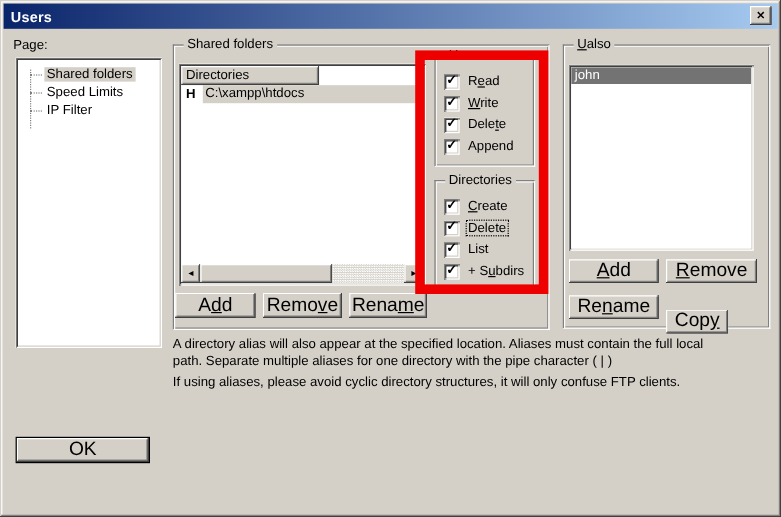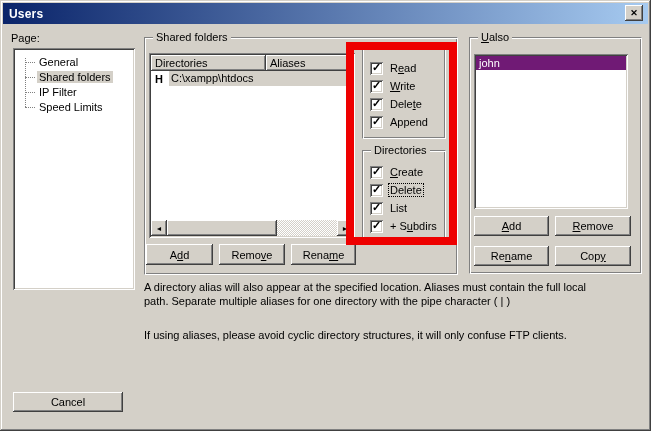--- a/index.html
+++ b/index.html
@@ -26,21 +26,21 @@
   }
   .sunken { background:#ffffff;
     box-shadow: inset 1px 1px #808080, inset -1px -1px #ffffff, inset 2px 2px #404040, inset -2px -2px #d4d0c8; }
   .groupbox {
     position:absolute; border:1px solid;
     border-color:#808080 #ffffff #ffffff #808080;
     box-shadow: inset 1px 1px #ffffff, inset -1px -1px #808080;
   }
   .legend { position:absolute; top:-7px; left:8px; background:#d4d0c8; padding:0 3px; line-height:13px; white-space:nowrap; }
   .mn { text-decoration:underline; }
-  .btn { display:flex; align-items:center; justify-content:center; position:absolute; font-size:11px; white-space:nowrap; cursor:default; }
+  .btn { display:flex; align-items:center; justify-content:center; position:absolute; font-size:16px; white-space:nowrap; cursor:default; }
   .btn.default { border:1px solid #000000; }
   
   .page-label { position:absolute; left:11px; top:32px;text-align:center; }
   .tree { position:absolute; left:13px; top:48px; width:122px; height:242px; }
   .tree-inner { position:relative; padding-top:7px; height:100%; }
   .tree-vline { position:absolute; left:12px; top:10px; height:49px; border-left:1px dotted #808080; }
   .tree-item { position:relative; height:15px; line-height:15px; padding-left:24px; white-space:nowrap; }
   .tree-stub { position:absolute; left:12px; top:7px; width:10px; border-top:1px dotted #808080; }
   .tree-item .lbl { padding:0 2px; }
   .tree-item.selected .lbl { background:#d4d0c8; }
@@ -64,75 +64,68 @@
   .cb-row { display:flex; align-items:center; height:18px; padding-left:7px; }
   .checkbox { width:13px; height:13px; background:#fff; flex:0 0 13px;
     box-shadow: inset 1px 1px #808080, inset -1px -1px #ffffff, inset 2px 2px #404040, inset -2px -2px #d4d0c8;
     display:flex; align-items:center; justify-content:center; }
   .check-glyph { font-size:11px; font-weight:bold; line-height:1; margin-top:-1px; }
   .cb-label { margin-left:6px; white-space:nowrap; padding:0 1px; }
   .cb-label.focused { outline:1px dotted #000; }
   
   .userlist { position:absolute; left:4px; top:16px; width:154px; height:155px; }
   .ul-inner { position:absolute; left:2px; top:2px; right:2px; bottom:2px; background:#fff; overflow:hidden; }
-  .user-row { height:14px; line-height:14px; background:#701a75; color:#ffffff; padding-left:3px; }
+  .user-row { height:14px; line-height:14px; background:#737373; color:#ffffff; padding-left:3px; }
   
   .notes { position:absolute; left:144px; top:280px; width:505px; line-height:14px; }
-  .notes .para2 { margin-top:20px; }
+  .notes .para2 { margin-top:4px; }
   
   .red-rect { position:absolute; left:346px; top:42px; width:111px; height:203px;
     border:8px solid #ee0000; box-sizing:border-box; z-index:10; pointer-events:none; }
 </style>
 </head>
 <body>
 
 <div class="dialog">
 
   <div class="titlebar">
     <span class="title-text">Users</span>
   </div>
   <div class="close-btn">
     <span>✕</span>
   </div>
 
   <div class="page-label">Page:</div>
   <div class="tree sunken">
     <div class="tree-inner">
       <div class="tree-vline"></div>
-      <div class="tree-item">
-        <span class="tree-stub"></span>
-        <span class="lbl">General</span>
-      </div>
       <div class="tree-item selected">
         <span class="tree-stub"></span>
         <span class="lbl">Shared folders</span>
       </div>
       <div class="tree-item">
         <span class="tree-stub"></span>
-        <span class="lbl">IP Filter</span>
+        <span class="lbl">Speed Limits</span>
       </div>
       <div class="tree-item">
         <span class="tree-stub"></span>
-        <span class="lbl">Speed Limits</span>
+        <span class="lbl">IP Filter</span>
       </div>
     </div>
   </div>
 
   <div class="groupbox" style="left:144px; top:37px; width:312px; height:236px;">
     <div class="legend">Shared folders</div>
 
     <div class="listview sunken">
       <div class="lv-inner">
         <div class="lv-header">
           <div class="hdr-cell hdr-dirs">
             <span>Directories</span>
           </div>
-          <div class="hdr-cell hdr-alias">
-            <span>Aliases</span>
-          </div>
         </div>
         <div class="lv-row">
           <span class="home-flag">H</span>
           <span class="row-dir">C:\xampp\htdocs</span>
         </div>
       </div>
       <div class="hscroll">
         <div class="sb-arrow sb-left">
           <span>◄</span>
         </div>
@@ -227,28 +220,28 @@
     </div>
     <div class="btn" style="left:4px; top:178px; width:75px; height:20px;">
       <span><span></span><span class="mn">A</span><span>dd</span></span>
     </div>
     <div class="btn" style="left:85px; top:178px; width:76px; height:20px;">
       <span><span></span><span class="mn">R</span><span>emove</span></span>
     </div>
     <div class="btn" style="left:4px; top:208px; width:75px; height:20px;">
       <span><span>Re</span><span class="mn">n</span><span>ame</span></span>
     </div>
-    <div class="btn" style="left:85px; top:208px; width:76px; height:20px;">
+    <div class="btn" style="left:85px; top:220px; width:52px; height:20px;">
       <span><span>Cop</span><span class="mn">y</span><span></span></span>
     </div>
   </div>
 
   <div class="notes">
     <div>A directory alias will also appear at the specified location. Aliases must contain the full local</div>
     <div>path. Separate multiple aliases for one directory with the pipe character ( | )</div>
     <div class="para2">If using aliases, please avoid cyclic directory structures, it will only confuse FTP clients.</div>
   </div>
 
-  <div class="btn" style="left:13px; top:392px; width:110px; height:20px;">
-    <span>Cancel</span>
+  <div class="btn default" style="left:13px; top:364px; width:110px; height:20px;">
+    <span>OK</span>
   </div>
 
 </div>
 
 </body></html>

